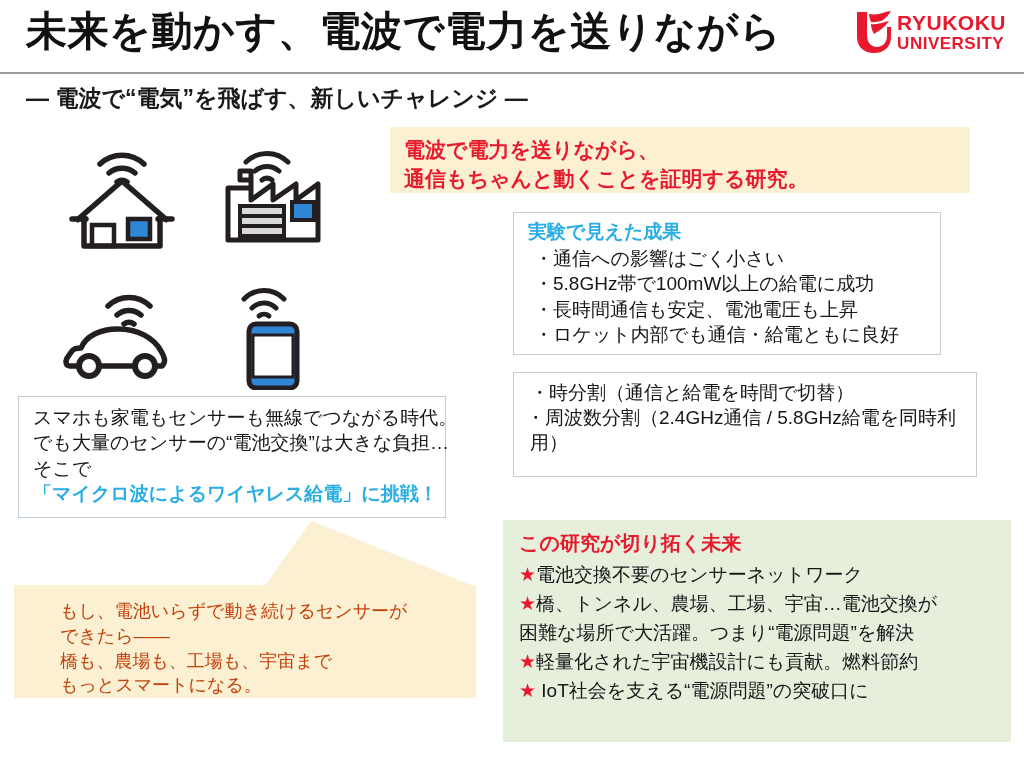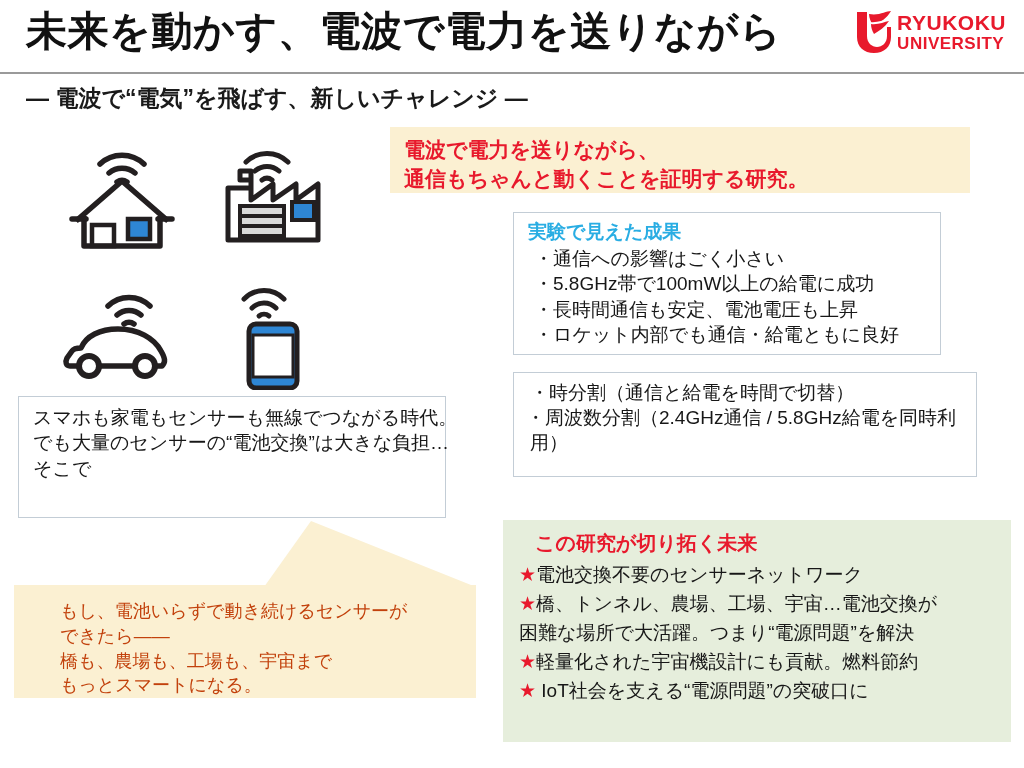--- a/index.html
+++ b/index.html
@@ -191,21 +191,20 @@
     height: 222px;
     padding: 10px 0 0 16px;
     box-sizing: border-box;
   }
   #future-box .box-head {
     color: #E8192C;
     font-size: 20px;
     font-weight: 700;
     line-height: 1.30;
     margin-bottom: 5px;
-    margin-left: 16px;
   }
   #future-box .fline {
     font-size: 19px;
     line-height: 1.52;
     color: #171717;
     white-space: nowrap;
   }
   #future-box .fline .star {
     color: #E8192C;
     font-size: 19px;
@@ -333,20 +332,21 @@
       </g>
       <rect x="19" y="42" width="48" height="64" rx="7" fill="#2E86D4" stroke="#231f20" stroke-width="5"></rect>
       <rect x="23" y="53" width="40" height="42" fill="#ffffff" stroke="#231f20" stroke-width="3"></rect>
     </svg>
   </div>
 
   <div class="outline-box" id="intro-box">
     <div class="line">スマホも家電もセンサーも無線でつながる時代。</div>
     <div class="line">でも大量のセンサーの“電池交換”は大きな負担…</div>
     <div class="line">そこで</div>
+    <div class="line highlight">「マイクロ波によるワイヤレス給電」に挑戦！</div>
   </div>
 
   <div class="outline-box" id="results-box">
     <div class="box-head">実験で見えた成果</div>
     <div class="bullet">・通信への影響はごく小さい</div>
     <div class="bullet">・5.8GHz帯で100mW以上の給電に成功</div>
     <div class="bullet">・長時間通信も安定、電池電圧も上昇</div>
     <div class="bullet">・ロケット内部でも通信・給電ともに良好</div>
   </div>
 

